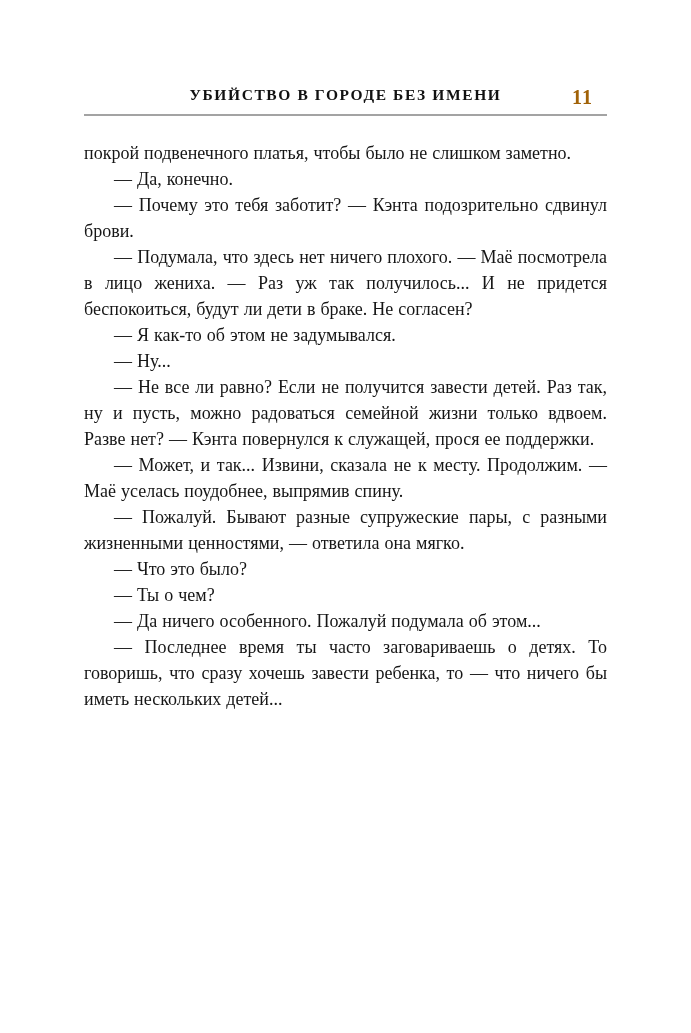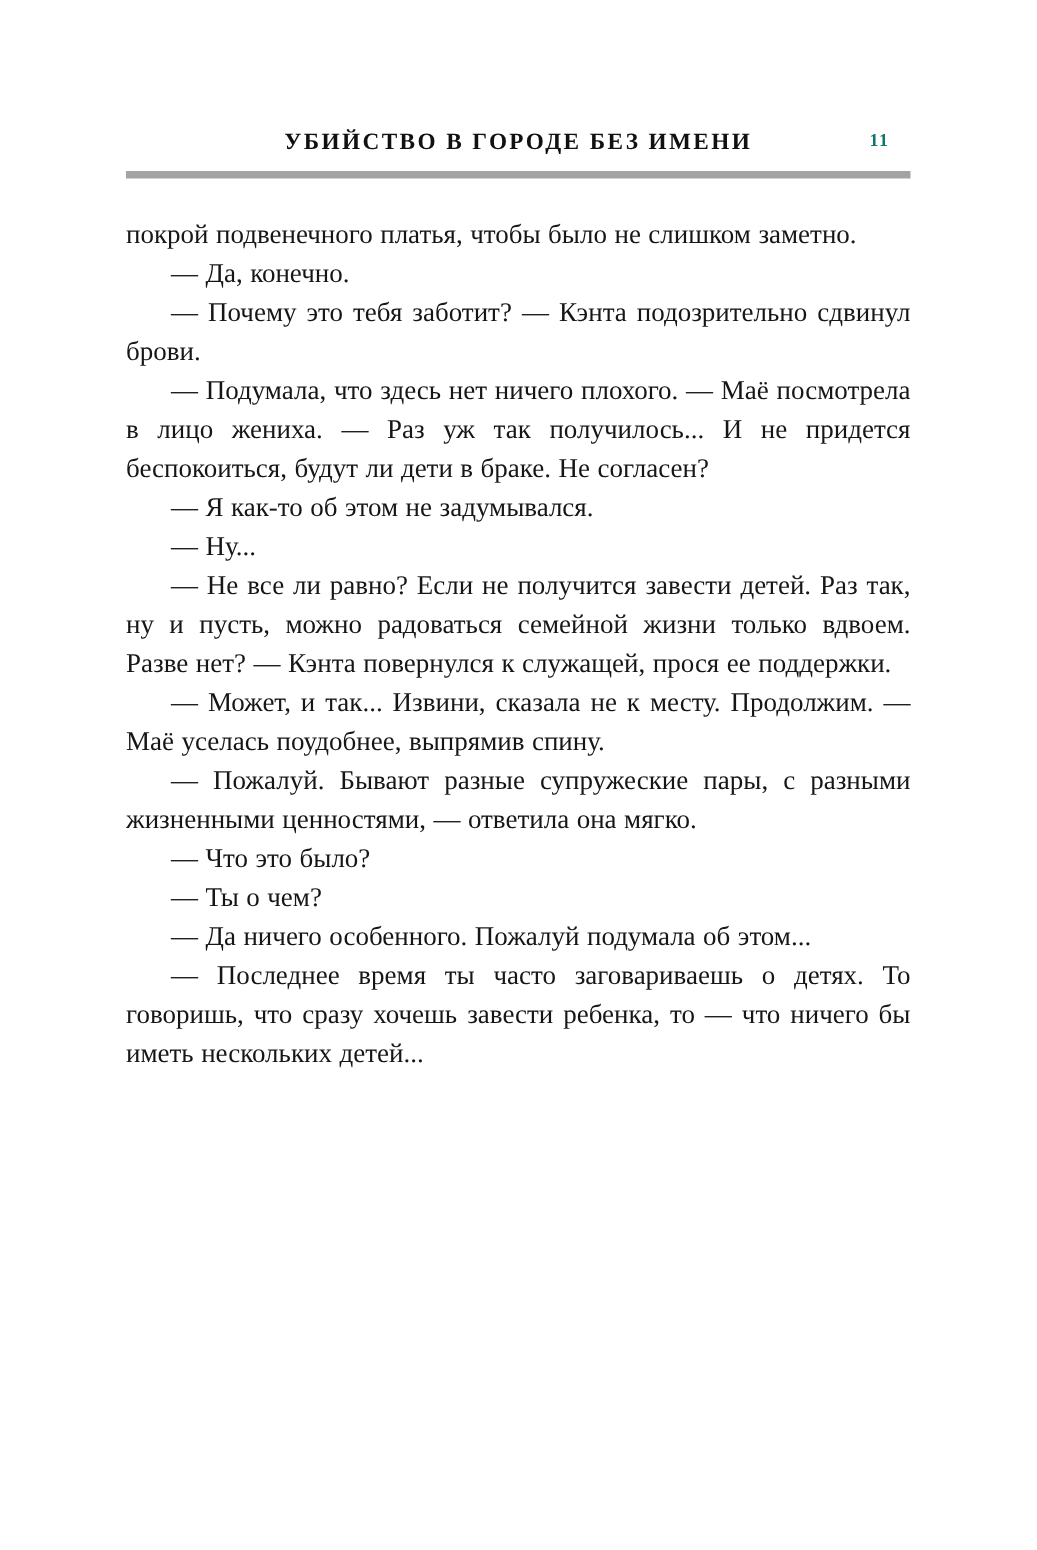--- a/index.html
+++ b/index.html
@@ -15,41 +15,41 @@
     background: #ffffff;
     box-sizing: border-box;
     padding: 86px 84px 0 84px;
     font-family: "Liberation Serif", "DejaVu Serif", serif;
     color: #161616;
     overflow: hidden;
   }
   .running-header {
     position: relative;
     height: 22px;
-    border-bottom: 5px solid #a3a3a3;
+    border-bottom: 2px solid #a3a3a3;
     padding-bottom: 6px;
     margin-bottom: 24px;
   }
   .running-title {
     display: block;
     text-align: center;
     font-weight: bold;
     font-size: 15.5px;
     letter-spacing: 1.6px;
     color: #111111;
     white-space: nowrap;
   }
   .page-number {
     position: absolute;
     right: 14px;
     top: 0;
     font-weight: bold;
-    font-size: 12px;
+    font-size: 20px;
     letter-spacing: 1px;
-    color: #0f766e;
+    color: #a16207;
   }
   .page-body p.para {
     margin: 0;
     padding: 0;
     font-size: 18px;
     line-height: 26px;
     text-align: justify;
     word-spacing: 0.5px;
     hyphens: auto;
     -webkit-hyphens: auto;

